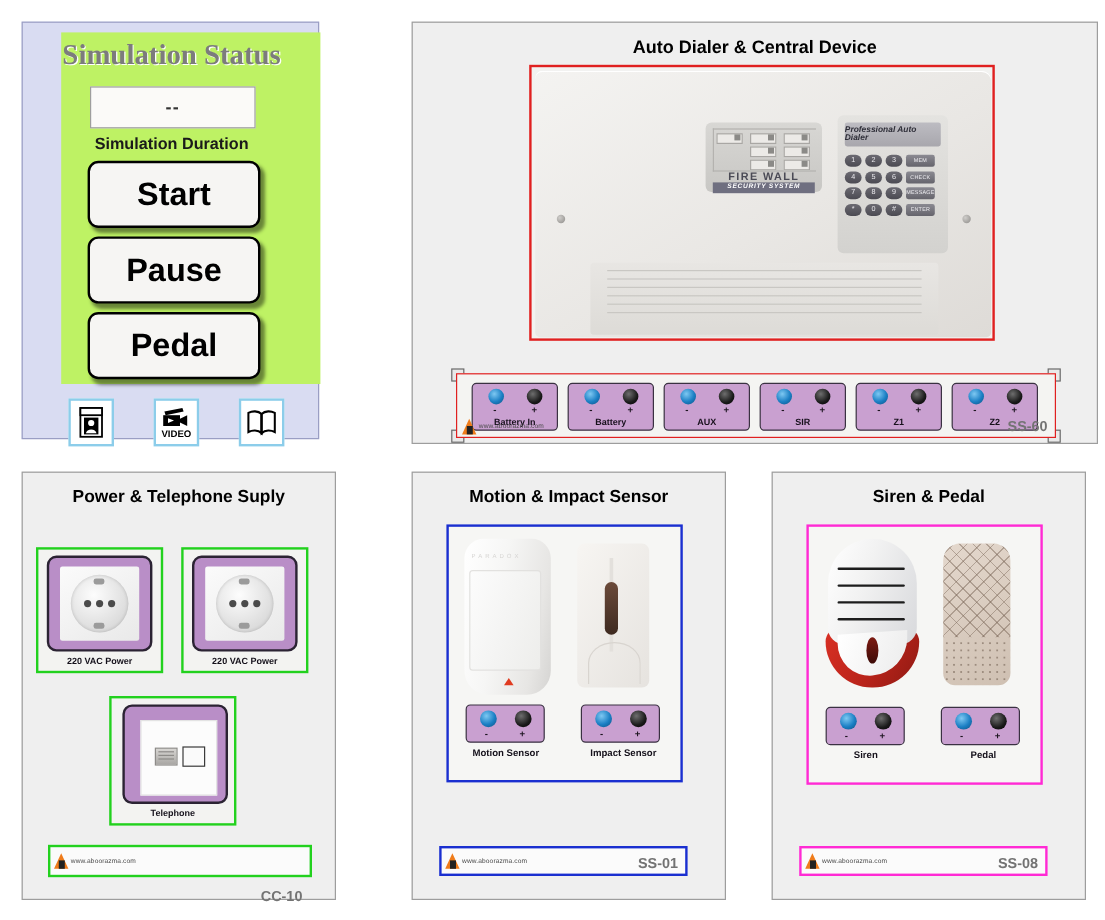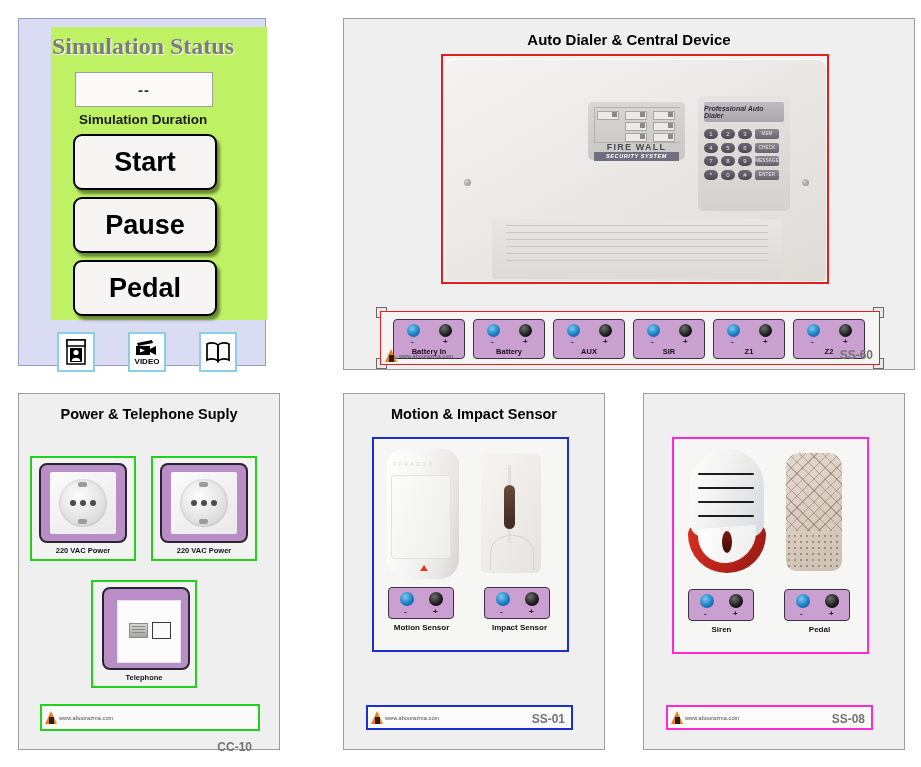--- a/index.html
+++ b/index.html
@@ -508,20 +508,21 @@
   <div class="footer-bar" style="left:22px;top:311px;width:207px;height:25px;border:2px solid #1a2fd0;padding-left:23px;">
     <div class="wm" style="left:3px;top:4px;">
       <span class="wm-a"></span>
       <span class="wm-t">www.aboorazma.com</span>
     </div>
     <div class="code-label" style="right:6px;top:5px;">SS-01</div>
   </div>
 </div>
 
 <div class="panel devpanel" id="siren-panel">
+  <div class="devtitle" id="siren-title">Siren &amp; Pedal</div>
 
   <div id="siren-box">
     <div class="siren-shape">
       <div class="siren-bot"></div>
       <div class="siren-top"></div>
       <div class="siren-slit" style="top:24px;"></div>
       <div class="siren-slit" style="top:38px;"></div>
       <div class="siren-slit" style="top:52px;"></div>
       <div class="siren-slit" style="top:66px;"></div>
       <div class="siren-white-v"></div>

